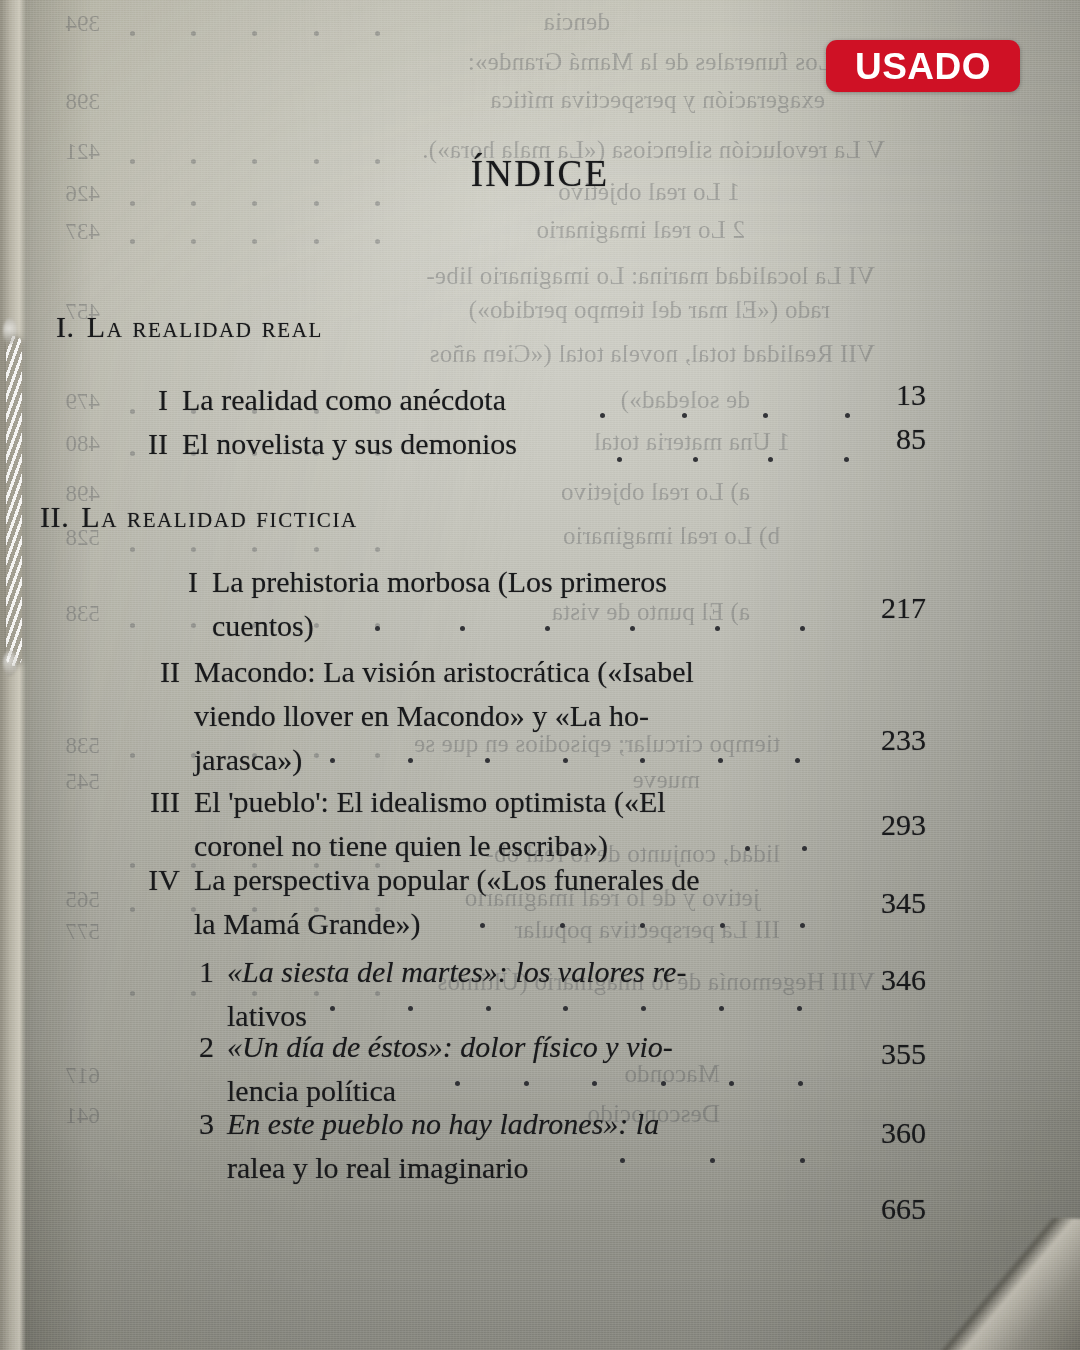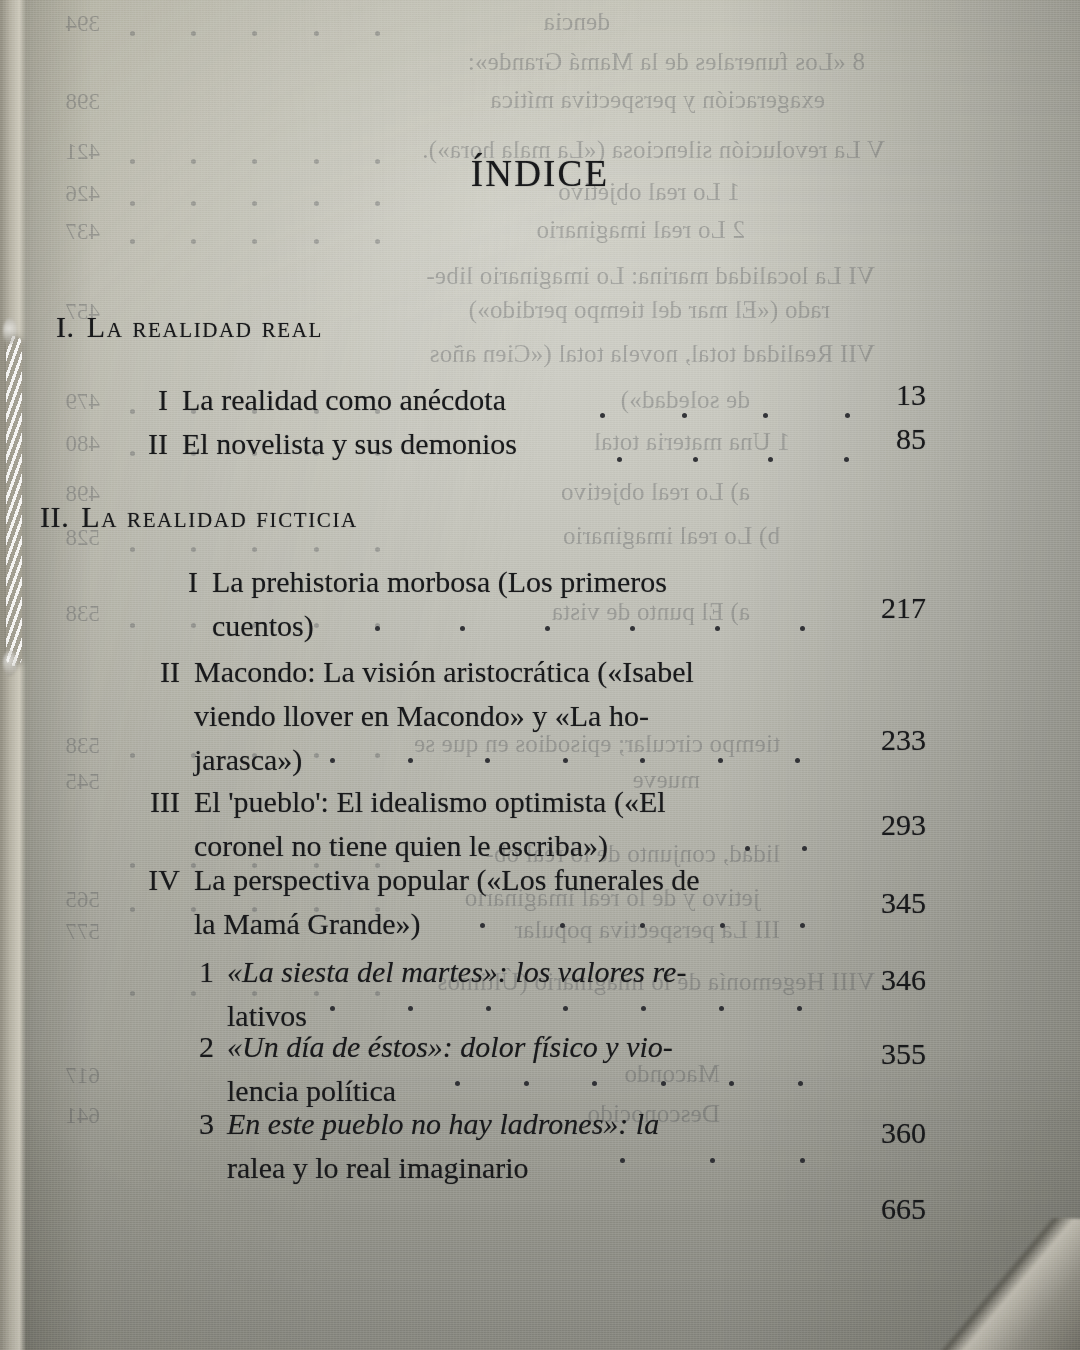--- a/index.html
+++ b/index.html
@@ -510,14 +510,17 @@
     </div>
     <div class="pg" style="left:830px; top:1116px;">360</div>
 
     <div class="pg" style="left:830px; top:1192px;">665</div>
   </div>
 
   <div class="page-edge-bottom-right"></div>
   <div class="paper-grain"></div>
   <div class="photo-soft"></div>
 
+  <div class="usado">
+    <span>USADO</span>
+  </div>
 
 </div>
 
 </body></html>

